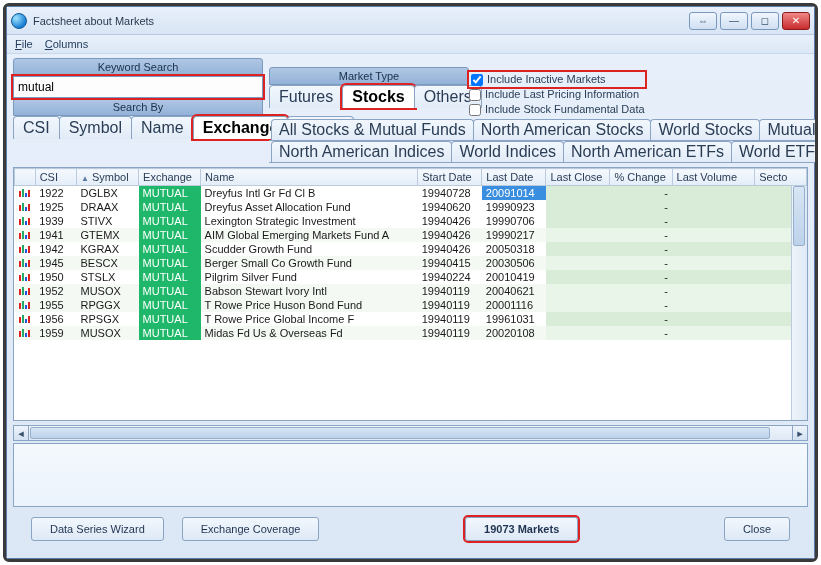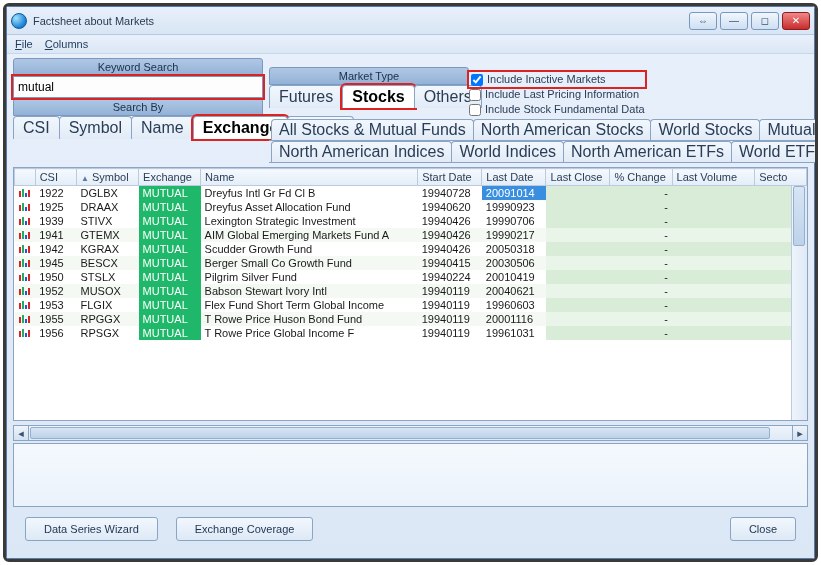--- a/index.html
+++ b/index.html
@@ -158,21 +158,21 @@
       linear-gradient(#d22,#d22) 9px 3px/2px 7px no-repeat;
   }
   .detail-panel {
     margin: 2px 6px;
     border: 1px solid #8aa4c4;
     height: 64px;
     background: linear-gradient(#f5f9fe,#eaf2fb);
   }
   .bottom-bar {
     display:flex;
-    padding: 8px 18px;
+    padding: 8px 24px;
     gap: 18px;
     align-items: flex-start;
   }
   .btn {
     background: linear-gradient(#f2f7fd,#dde9f6);
     border: 1px solid #8aa4c4;
     border-radius: 3px;
     padding: 5px 18px;
     font-size: 11px;
     color: #1f3350;
@@ -413,33 +413,20 @@
               <td>MUSOX</td>
               <td class="exch">MUTUAL</td>
               <td>Babson Stewart Ivory Intl</td>
               <td>19940119</td>
               <td>20040621</td>
               <td class="shade"></td>
               <td class="shade" style="text-align: right;">-</td>
               <td class="shade"></td>
               <td class="shade"></td>
             </tr>
-            <tr class="even">
-              <td><span class="chart-icon"></span></td>
-              <td>1953</td>
-              <td>FLGIX</td>
-              <td class="exch">MUTUAL</td>
-              <td>Flex Fund Short Term Global Income</td>
-              <td>19940119</td>
-              <td>19960603</td>
-              <td class="shade"></td>
-              <td class="shade" style="text-align: right;">-</td>
-              <td class="shade"></td>
-              <td class="shade"></td>
-            </tr>
             <tr class="odd">
               <td><span class="chart-icon"></span></td>
               <td>1955</td>
               <td>RPGGX</td>
               <td class="exch">MUTUAL</td>
               <td>T Rowe Price Huson Bond Fund</td>
               <td>19940119</td>
               <td>20001116</td>
               <td class="shade"></td>
               <td class="shade" style="text-align: right;">-</td>
@@ -447,20 +434,33 @@
               <td class="shade"></td>
             </tr>
             <tr class="even">
               <td><span class="chart-icon"></span></td>
               <td>1956</td>
               <td>RPSGX</td>
               <td class="exch">MUTUAL</td>
               <td>T Rowe Price Global Income F</td>
               <td>19940119</td>
               <td>19961031</td>
+              <td class="shade"></td>
+              <td class="shade" style="text-align: right;">-</td>
+              <td class="shade"></td>
+              <td class="shade"></td>
+            </tr>
+            <tr class="odd">
+              <td><span class="chart-icon"></span></td>
+              <td>1959</td>
+              <td>MUSOX</td>
+              <td class="exch">MUTUAL</td>
+              <td>Midas Fd Us &amp; Overseas Fd</td>
+              <td>19940119</td>
+              <td>20020108</td>
               <td class="shade"></td>
               <td class="shade" style="text-align: right;">-</td>
               <td class="shade"></td>
               <td class="shade"></td>
             </tr>
           </tbody>
     </table>
     <div class="vsb">
       <div class="vthumb"></div>
     </div>
@@ -471,18 +471,19 @@
     <div class="thumb"></div>
     <div class="arr r">▸</div>
   </div>
 
   <div class="detail-panel"></div>
 
   <div class="bottom-bar">
     <button class="btn">Data Series Wizard</button>
     <button class="btn">Exchange Coverage</button>
     <div class="flex-spacer"></div>
+    <button class="btn redbox" style="font-weight:bold">19073 Markets</button>
     <div class="flex-spacer"></div>
     <button class="btn">Close</button>
   </div>
 
 </div>
 </div>
 
 </body></html>

